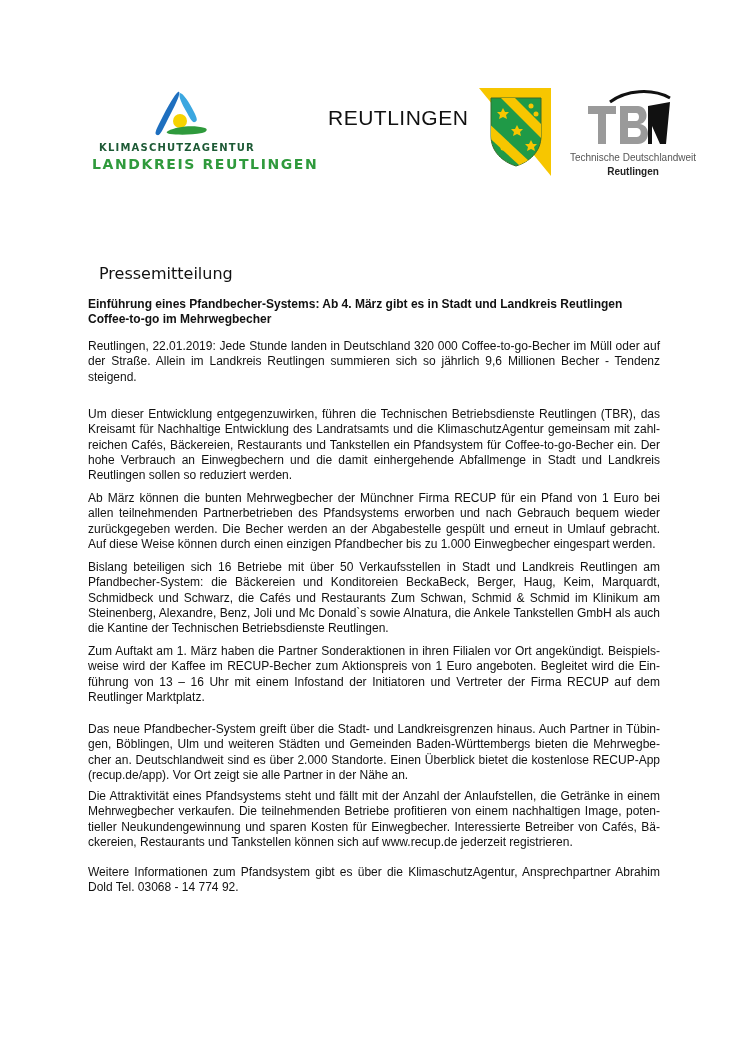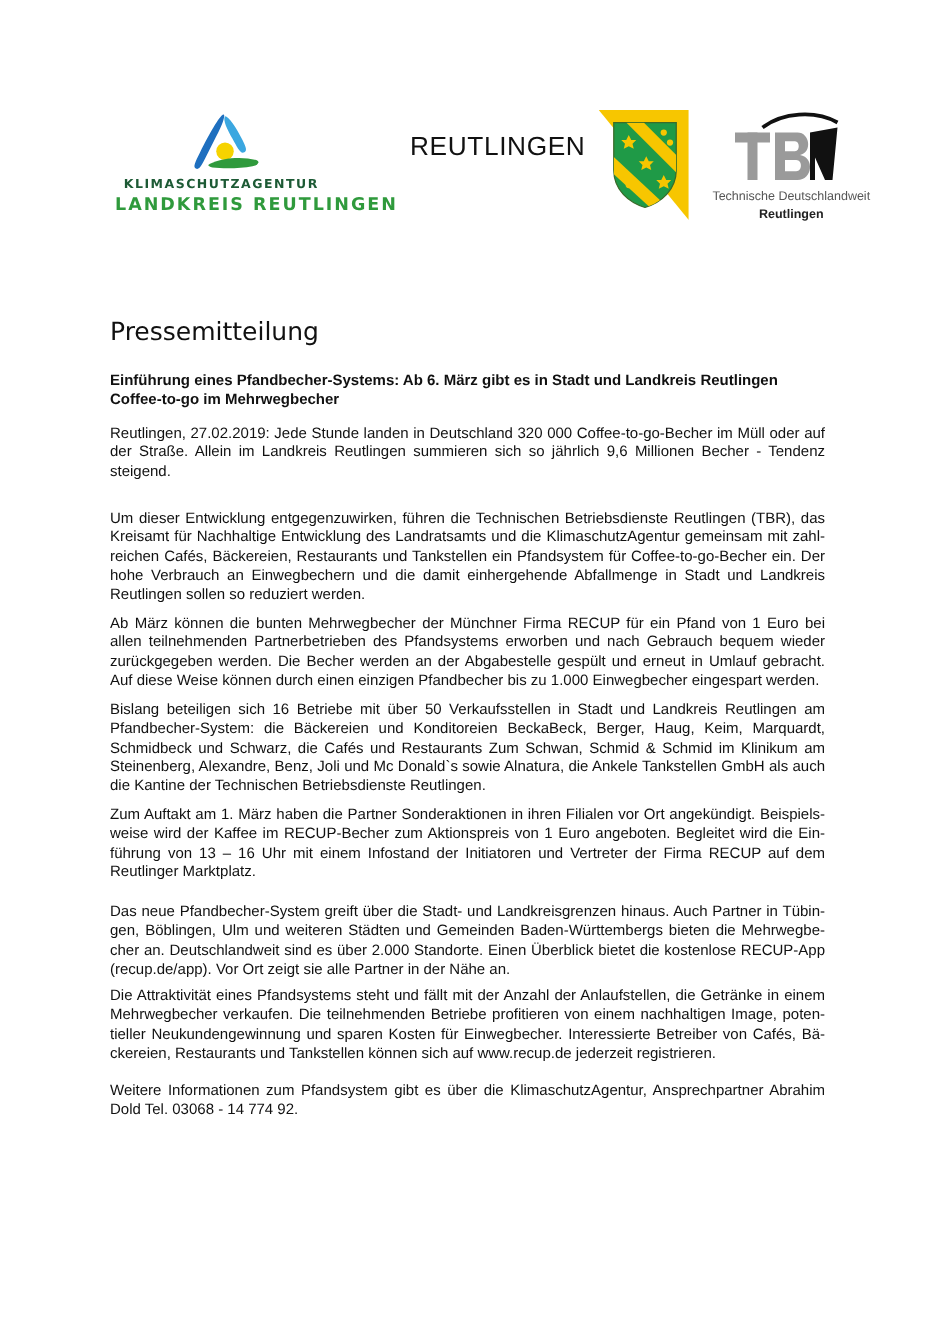--- a/index.html
+++ b/index.html
@@ -17,21 +17,21 @@
   .lk-text { position: absolute; left: 3px; top: 18px; font-family: "Liberation Sans", sans-serif;
              font-size: 21px; line-height: 24px; color: #111; letter-spacing: 0.5px; }
   .lk-crest { position: absolute; left: 154px; top: 0; width: 72px; height: 88px; }
   .logo-tbr { position: absolute; left: 566px; top: 88px; width: 140px; height: 92px; }
   .tbr-mark { position: absolute; left: 20px; top: 0; width: 90px; height: 60px; }
   .tbr-sub1 { position: absolute; left: 0; top: 64px; width: 134px; text-align: center;
               font-size: 10px; color: #555; white-space: nowrap; }
   .tbr-sub2 { position: absolute; left: 0; top: 78px; width: 134px; text-align: center;
               font-size: 10px; font-weight: bold; color: #222; }
   .title { position: absolute; left: 88px; top: 253px; font-family: "DejaVu Sans", sans-serif;
-           font-size: 20px; color: #111; margin: 0; font-weight: normal; }
+           font-size: 16px; color: #111; margin: 11px; font-weight: normal; }
   .headline { position: absolute; left: 88px; top: 297px; width: 572px; font-weight: bold;
               font-size: 12px; line-height: 15px; margin: 0; color: #111; }
   .body { position: absolute; left: 88px; width: 572px; font-size: 12px; line-height: 15.3px;
           text-align: justify; margin: 0; color: #111; hyphens: manual; }
 </style>
 </head>
 <body>
 
 <div class="logo-ka">
   <svg class="ka-mark" viewBox="0 0 60 48">
@@ -76,22 +76,22 @@
     <rect x="2" y="18" width="28" height="8" fill="#9a9a9a"></rect>
     <rect x="12" y="18" width="8" height="38" fill="#9a9a9a"></rect>
     <path d="M34 18 L52 18 C62 18 64 34 54 36 C66 38 64 56 52 56 L34 56 Z M42 25 L42 33 L50 33 C54 33 54 25 50 25 Z M42 40 L42 49 L51 49 C56 49 56 40 51 40 Z" fill="#9a9a9a" fill-rule="evenodd"></path>
     <path d="M62 18 L84 14 L80 56 L74 56 L66 38 L66 56 L62 56 Z" fill="#111"></path>
   </svg>
   <div class="tbr-sub1">Technische Deutschlandweit</div>
   <div class="tbr-sub2">Reutlingen</div>
 </div>
 
 <h1 class="title">Pressemitteilung</h1>
-<p class="headline">Einführung eines Pfandbecher-Systems: Ab 6. März gibt es in Stadt und Landkreis Reutlingen Coffee-to-go im Mehrwegbecher</p>
+<p class="headline">Einführung eines Pfandbecher-Systems: Ab 4. März gibt es in Stadt und Landkreis Reutlingen Coffee-to-go im Mehrwegbecher</p>
 
-<p class="body" style="top:339px">Reutlingen, 27.02.2019: Jede Stunde landen in Deutschland 320 000 Coffee-to-go-Becher im Müll oder auf der Straße. Allein im Landkreis Reutlingen summieren sich so jährlich 9,6 Millionen Becher - Tendenz steigend.</p>
+<p class="body" style="top:339px">Reutlingen, 22.01.2019: Jede Stunde landen in Deutschland 320 000 Coffee-to-go-Becher im Müll oder auf der Straße. Allein im Landkreis Reutlingen summieren sich so jährlich 9,6 Millionen Becher - Tendenz steigend.</p>
 <p class="body" style="top:407px">Um dieser Entwicklung entgegenzuwirken, führen die Technischen Betriebsdienste Reutlingen (TBR), das Kreisamt für Nachhaltige Entwicklung des Landratsamts und die KlimaschutzAgentur gemeinsam mit zahl­reichen Cafés, Bäckereien, Restaurants und Tankstellen ein Pfandsystem für Coffee-to-go-Becher ein. Der hohe Verbrauch an Einwegbechern und die damit einhergehende Abfallmenge in Stadt und Landkreis Reutlingen sollen so reduziert werden.</p>
 <p class="body" style="top:491px">Ab März können die bunten Mehrwegbecher der Münchner Firma RECUP für ein Pfand von 1 Euro bei allen teilnehmenden Partnerbetrieben des Pfandsystems erworben und nach Gebrauch bequem wieder zurückgegeben werden. Die Becher werden an der Abgabestelle gespült und erneut in Umlauf gebracht. Auf diese Weise können durch einen einzigen Pfandbecher bis zu 1.000 Einwegbecher eingespart werden.</p>
 <p class="body" style="top:560px">Bislang beteiligen sich 16 Betriebe mit über 50 Verkaufsstellen in Stadt und Landkreis Reutlingen am Pfandbecher-System: die Bäckereien und Konditoreien BeckaBeck, Berger, Haug, Keim, Marquardt, Schmidbeck und Schwarz, die Cafés und Restaurants Zum Schwan, Schmid &amp; Schmid im Klinikum am Steinenberg, Alexandre, Benz, Joli und Mc Donald`s sowie Alnatura, die Ankele Tankstellen GmbH als auch die Kantine der Technischen Betriebsdienste Reutlingen.</p>
 <p class="body" style="top:644px">Zum Auftakt am 1. März haben die Partner Sonderaktionen in ihren Filialen vor Ort angekündigt. Beispiels­weise wird der Kaffee im RECUP-Becher zum Aktionspreis von 1 Euro angeboten. Begleitet wird die Ein­führung von 13 – 16 Uhr mit einem Infostand der Initiatoren und Vertreter der Firma RECUP auf dem Reutlinger Marktplatz.</p>
 <p class="body" style="top:722px">Das neue Pfandbecher-System greift über die Stadt- und Landkreisgrenzen hinaus. Auch Partner in Tübin­gen, Böblingen, Ulm und weiteren Städten und Gemeinden Baden-Württembergs bieten die Mehrwegbe­cher an. Deutschlandweit sind es über 2.000 Standorte. Einen Überblick bietet die kostenlose RECUP-App (recup.de/app). Vor Ort zeigt sie alle Partner in der Nähe an.</p>
 <p class="body" style="top:789px">Die Attraktivität eines Pfandsystems steht und fällt mit der Anzahl der Anlaufstellen, die Getränke in einem Mehrwegbecher verkaufen. Die teilnehmenden Betriebe profitieren von einem nachhaltigen Image, poten­tieller Neukundengewinnung und sparen Kosten für Einwegbecher. Interessierte Betreiber von Cafés, Bä­ckereien, Restaurants und Tankstellen können sich auf www.recup.de jederzeit registrieren.</p>
 <p class="body" style="top:865px">Weitere Informationen zum Pfandsystem gibt es über die KlimaschutzAgentur, Ansprechpartner Abrahim Dold Tel. 03068 - 14 774 92.</p>
 
 </body></html>

